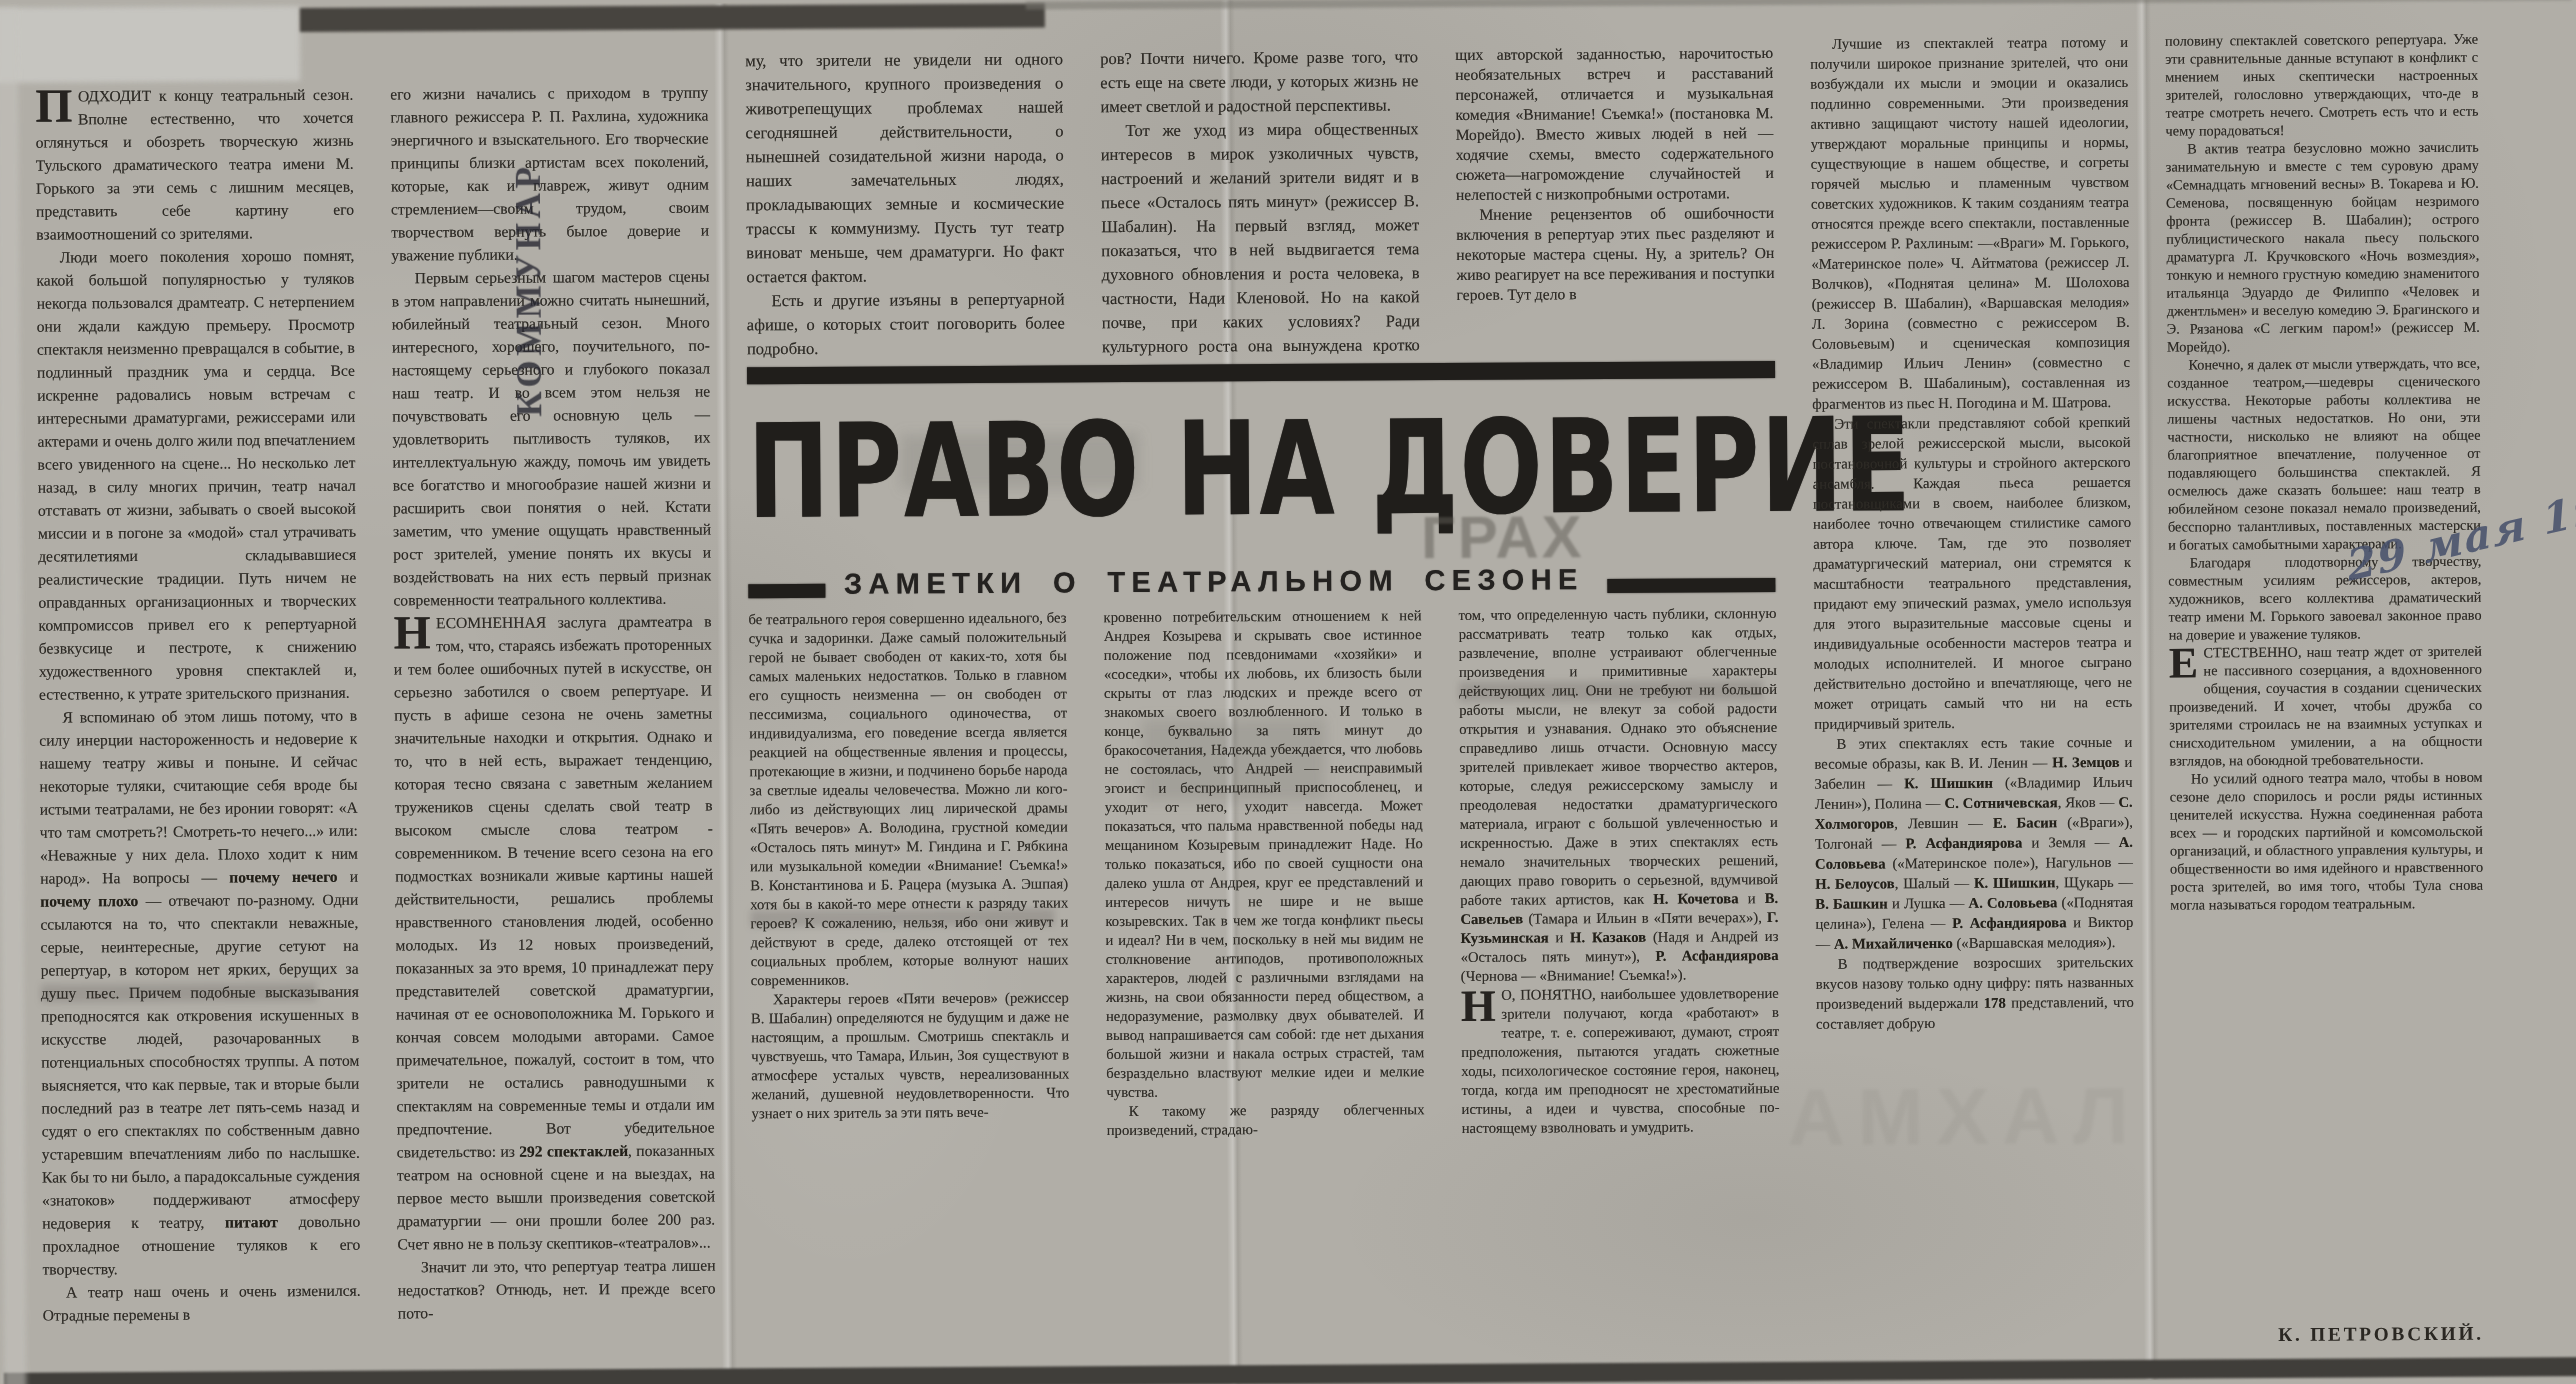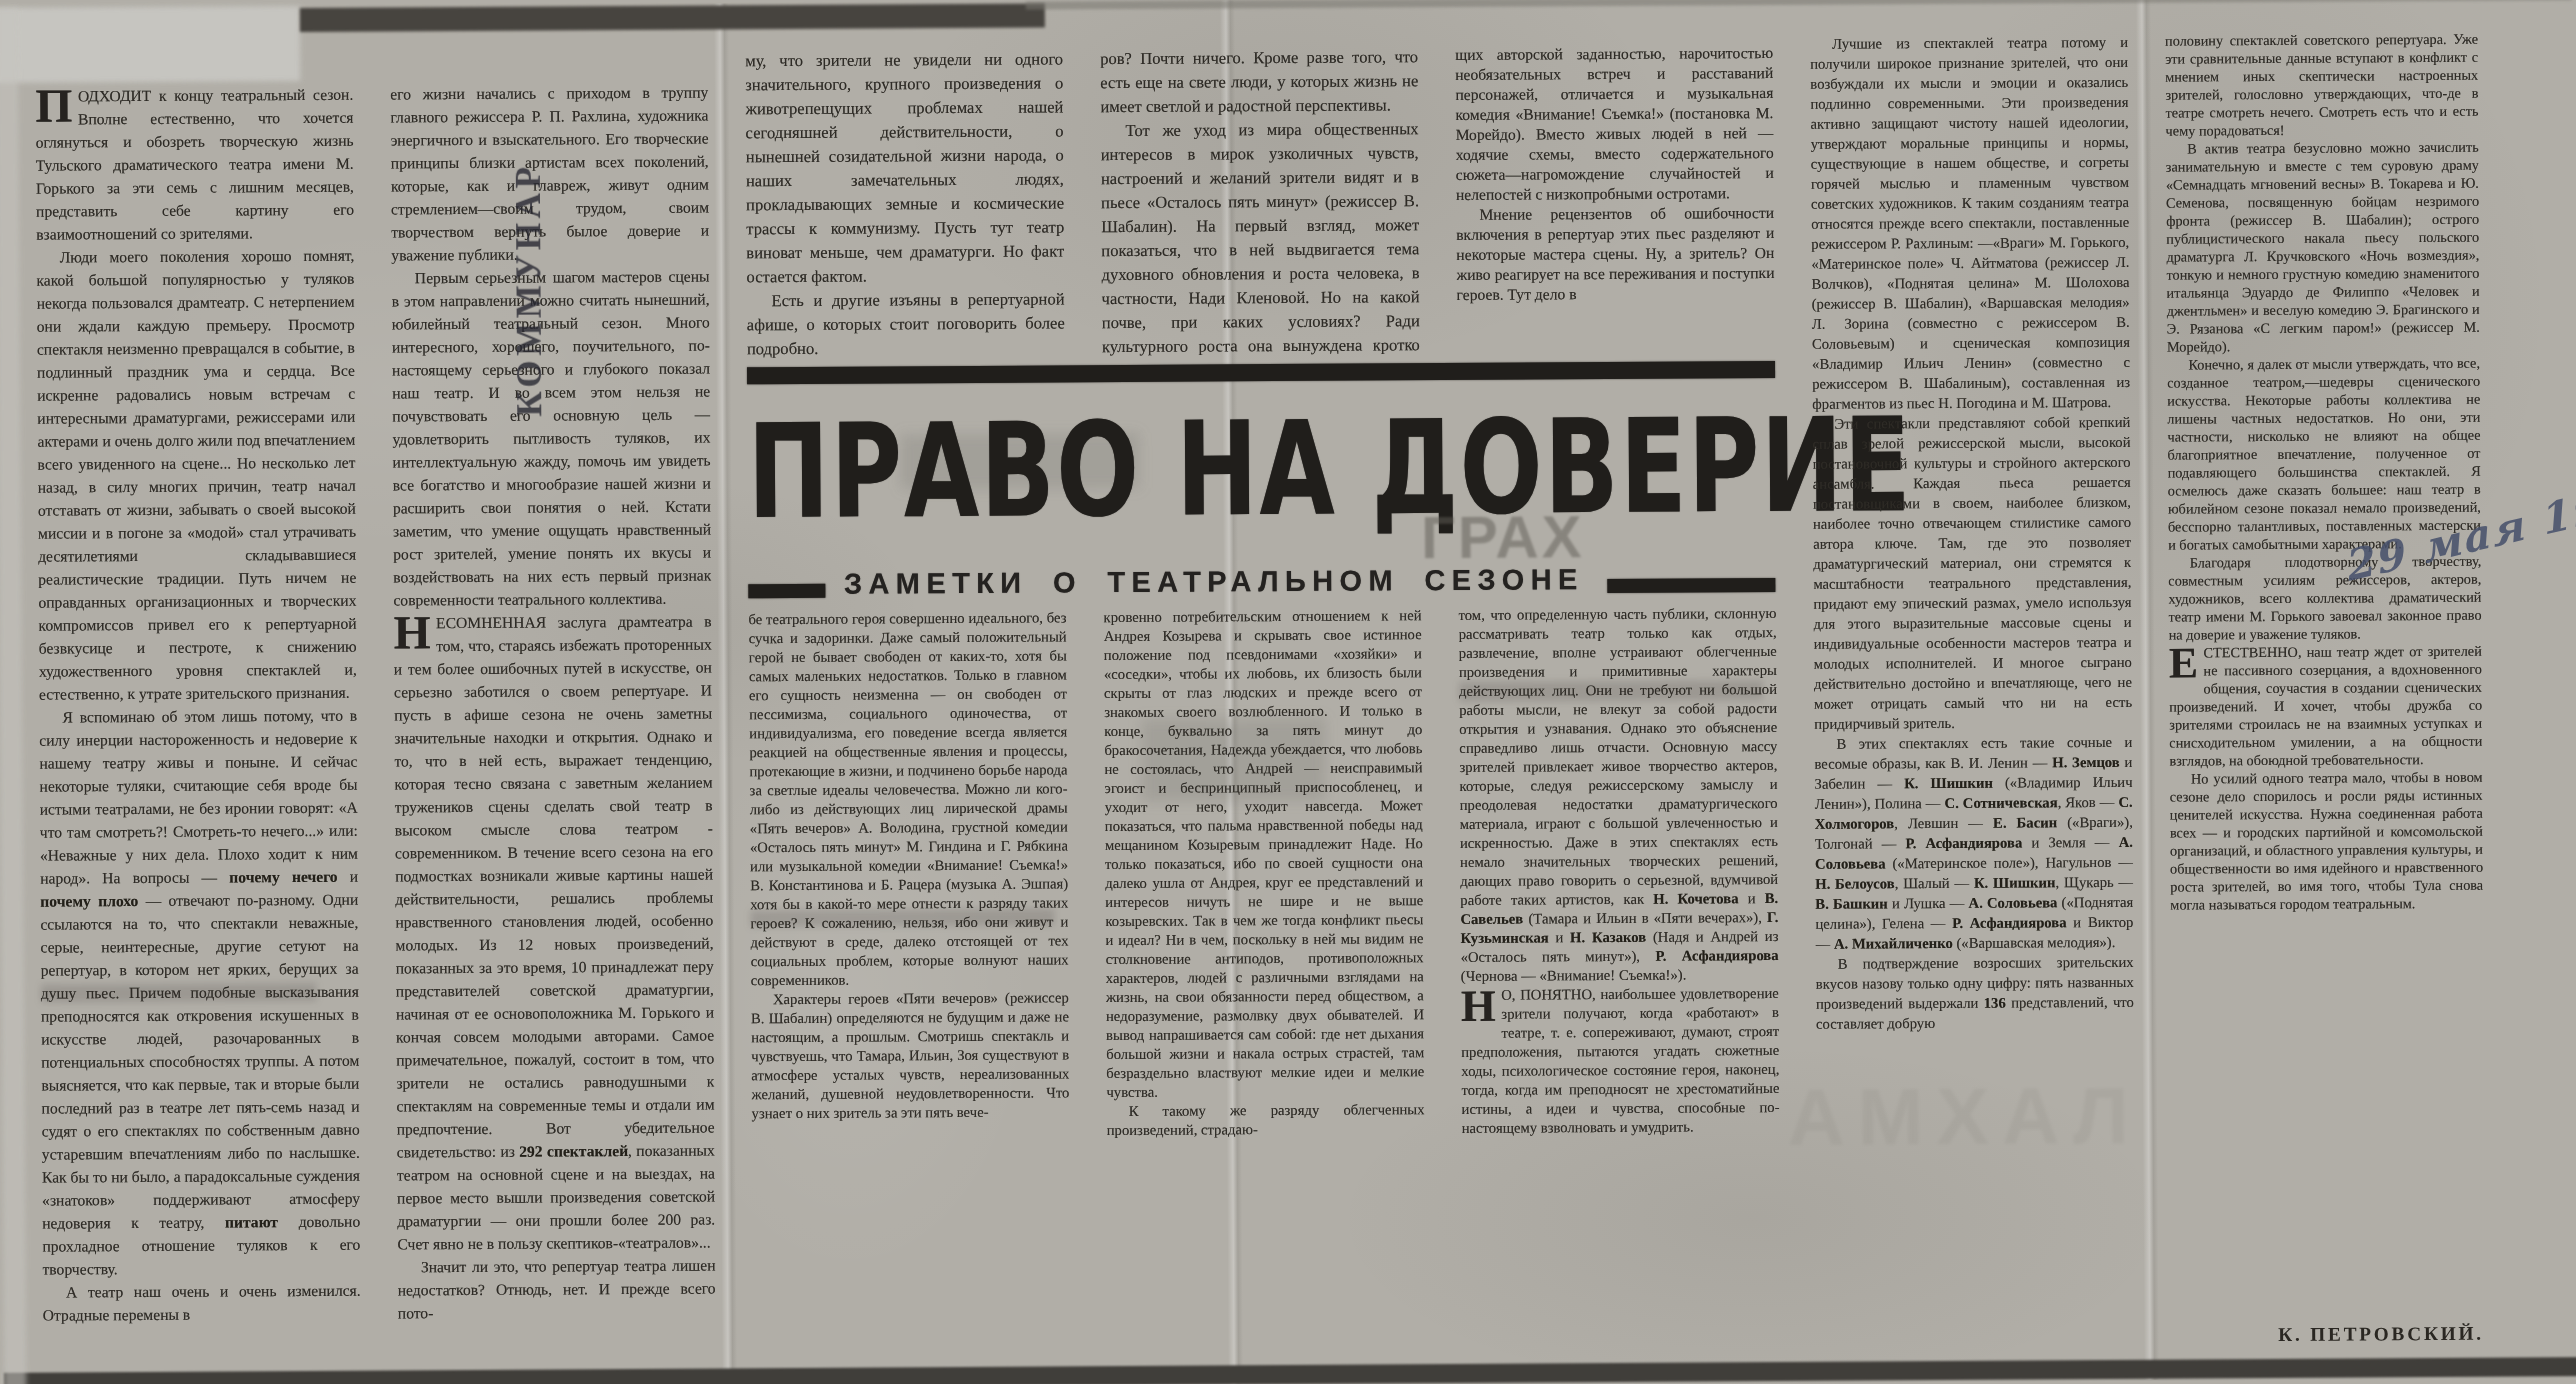--- a/index.html
+++ b/index.html
@@ -119,21 +119,21 @@
             <p class="para">Мнение рецензентов об ошибочности включения в репертуар этих пьес разделяют и некоторые мастера сцены. Ну, а зритель? Он живо реагирует на все переживания и поступки героев. Тут дело в</p>
           </div>
           <div class="colseg" style="left: 1459px; top: 607px; width: 318px; height: 758px; font-size: 14.7px; line-height: 19px;">
             <p class="para noindent">том, что определенную часть публики, склонную рассматривать театр только как отдых, развлечение, вполне устраивают облегченные произведения и примитивные характеры действующих лиц. Они не требуют ни большой работы мысли, не влекут за собой радости открытия и узнавания. Однако это объяснение справедливо лишь отчасти. Основную массу зрителей привлекает живое творчество актеров, которые, следуя режиссерскому замыслу и преодолевая недостатки драматургического материала, играют с большой увлеченностью и искренностью. Даже в этих спектаклях есть немало значительных творческих решений, дающих право говорить о серьезной, вдумчивой работе таких артистов, как <b>Н. Кочетова</b> и <b>В. Савельев</b> (Тамара и Ильин в «Пяти вечерах»), <b>Г. Кузьминская</b> и <b>Н. Казаков</b> (Надя и Андрей из «Осталось пять минут»), <b>Р. Асфандиярова</b> (Чернова — «Внимание! Съемка!»).</p>
             <p class="para noindent"><span class="dropcap">Н</span>О, ПОНЯТНО, наибольшее удовлетворение зрители получают, когда «работают» в театре, т. е. сопереживают, думают, строят предположения, пытаются угадать сюжетные ходы, психологическое состояние героя, наконец, тогда, когда им преподносят не хрестоматийные истины, а идеи и чувства, способные по-настоящему взволновать и умудрить.</p>
           </div>
           <div class="colseg" style="left: 1814px; top: 37px; width: 318px; height: 1328px; font-size: 14.7px; line-height: 20px;">
             <p class="para">Лучшие из спектаклей театра потому и получили широкое признание зрителей, что они возбуждали их мысли и эмоции и оказались подлинно современными. Эти произведения активно защищают чистоту нашей идеологии, утверждают моральные принципы и нормы, существующие в нашем обществе, и согреты горячей мыслью и пламенным чувством советских художников. К таким созданиям театра относятся прежде всего спектакли, поставленные режиссером Р. Рахлиным: —«Враги» М. Горького, «Материнское поле» Ч. Айтматова (режиссер Л. Волчков), «Поднятая целина» М. Шолохова (режиссер В. Шабалин), «Варшавская мелодия» Л. Зорина (совместно с режиссером В. Соловьевым) и сценическая композиция «Владимир Ильич Ленин» (совместно с режиссером В. Шабалиным), составленная из фрагментов из пьес Н. Погодина и М. Шатрова.</p>
             <p class="para">Эти спектакли представляют собой крепкий сплав зрелой режиссерской мысли, высокой постановочной культуры и стройного актерского ансамбля. Каждая пьеса решается постановщиками в своем, наиболее близком, наиболее точно отвечающем стилистике самого автора ключе. Там, где это позволяет драматургический материал, они стремятся к масштабности театрального представления, придают ему эпический размах, умело используя для этого выразительные массовые сцены и индивидуальные особенности мастеров театра и молодых исполнителей. И многое сыграно действительно достойно и впечатляюще, чего не может отрицать самый что ни на есть придирчивый зритель.</p>
             <p class="para">В этих спектаклях есть такие сочные и весомые образы, как В. И. Ленин — <b>Н. Земцов</b> и Забелин — <b>К. Шишкин</b> («Владимир Ильич Ленин»), Полина — <b>С. Сотничевская</b>, Яков — <b>С. Холмогоров</b>, Левшин — <b>Е. Басин</b> («Враги»), Толгонай — <b>Р. Асфандиярова</b> и Земля — <b>А. Соловьева</b> («Материнское поле»), Нагульнов — <b>Н. Белоусов</b>, Шалый — <b>К. Шишкин</b>, Щукарь — <b>В. Башкин</b> и Лушка — <b>А. Соловьева</b> («Поднятая целина»), Гелена — <b>Р. Асфандиярова</b> и Виктор — <b>А. Михайличенко</b> («Варшавская мелодия»).</p>
-            <p class="para">В подтверждение возросших зрительских вкусов назову только одну цифру: пять названных произведений выдержали <b>136</b> представлений, что составляет добрую</p>
+            <p class="para">В подтверждение возросших зрительских вкусов назову только одну цифру: пять названных произведений выдержали <b>178</b> представлений, что составляет добрую</p>
           </div>
           <div class="colseg" style="left: 2169px; top: 37px; width: 313px; height: 1288px; font-size: 14.3px; line-height: 18px;">
             <p class="para noindent">половину спектаклей советского репертуара. Уже эти сравнительные данные вступают в конфликт с мнением иных скептически настроенных зрителей, голословно утверждающих, что-де в театре смотреть нечего. Смотреть есть что и есть чему порадоваться!</p>
             <p class="para">В актив театра безусловно можно зачислить занимательную и вместе с тем суровую драму «Семнадцать мгновений весны» В. Токарева и Ю. Семенова, посвященную бойцам незримого фронта (режиссер В. Шабалин); острого публицистического накала пьесу польского драматурга Л. Кручковского «Ночь возмездия», тонкую и немного грустную комедию знаменитого итальянца Эдуардо де Филиппо «Человек и джентльмен» и веселую комедию Э. Брагинского и Э. Рязанова «С легким паром!» (режиссер М. Морейдо).</p>
             <p class="para">Конечно, я далек от мысли утверждать, что все, созданное театром,—шедевры сценического искусства. Некоторые работы коллектива не лишены частных недостатков. Но они, эти частности, нисколько не влияют на общее благоприятное впечатление, полученное от подавляющего большинства спектаклей. Я осмелюсь даже сказать большее: наш театр в юбилейном сезоне показал немало произведений, бесспорно талантливых, поставленных мастерски и богатых самобытными характерами.</p>
             <p class="para">Благодаря плодотворному творчеству, совместным усилиям режиссеров, актеров, художников, всего коллектива драматический театр имени М. Горького завоевал законное право на доверие и уважение туляков.</p>
             <p class="para noindent"><span class="dropcap">Е</span>СТЕСТВЕННО, наш театр ждет от зрителей не пассивного созерцания, а вдохновенного общения, соучастия в создании сценических произведений. И хочет, чтобы дружба со зрителями строилась не на взаимных уступках и снисходительном умилении, а на общности взглядов, на обоюдной требовательности.</p>
             <p class="para">Но усилий одного театра мало, чтобы в новом сезоне дело спорилось и росли ряды истинных ценителей искусства. Нужна соединенная работа всех — и городских партийной и комсомольской организаций, и областного управления культуры, и общественности во имя идейного и нравственного роста зрителей, во имя того, чтобы Тула снова могла называться городом театральным.</p>
           </div>
         </div>

